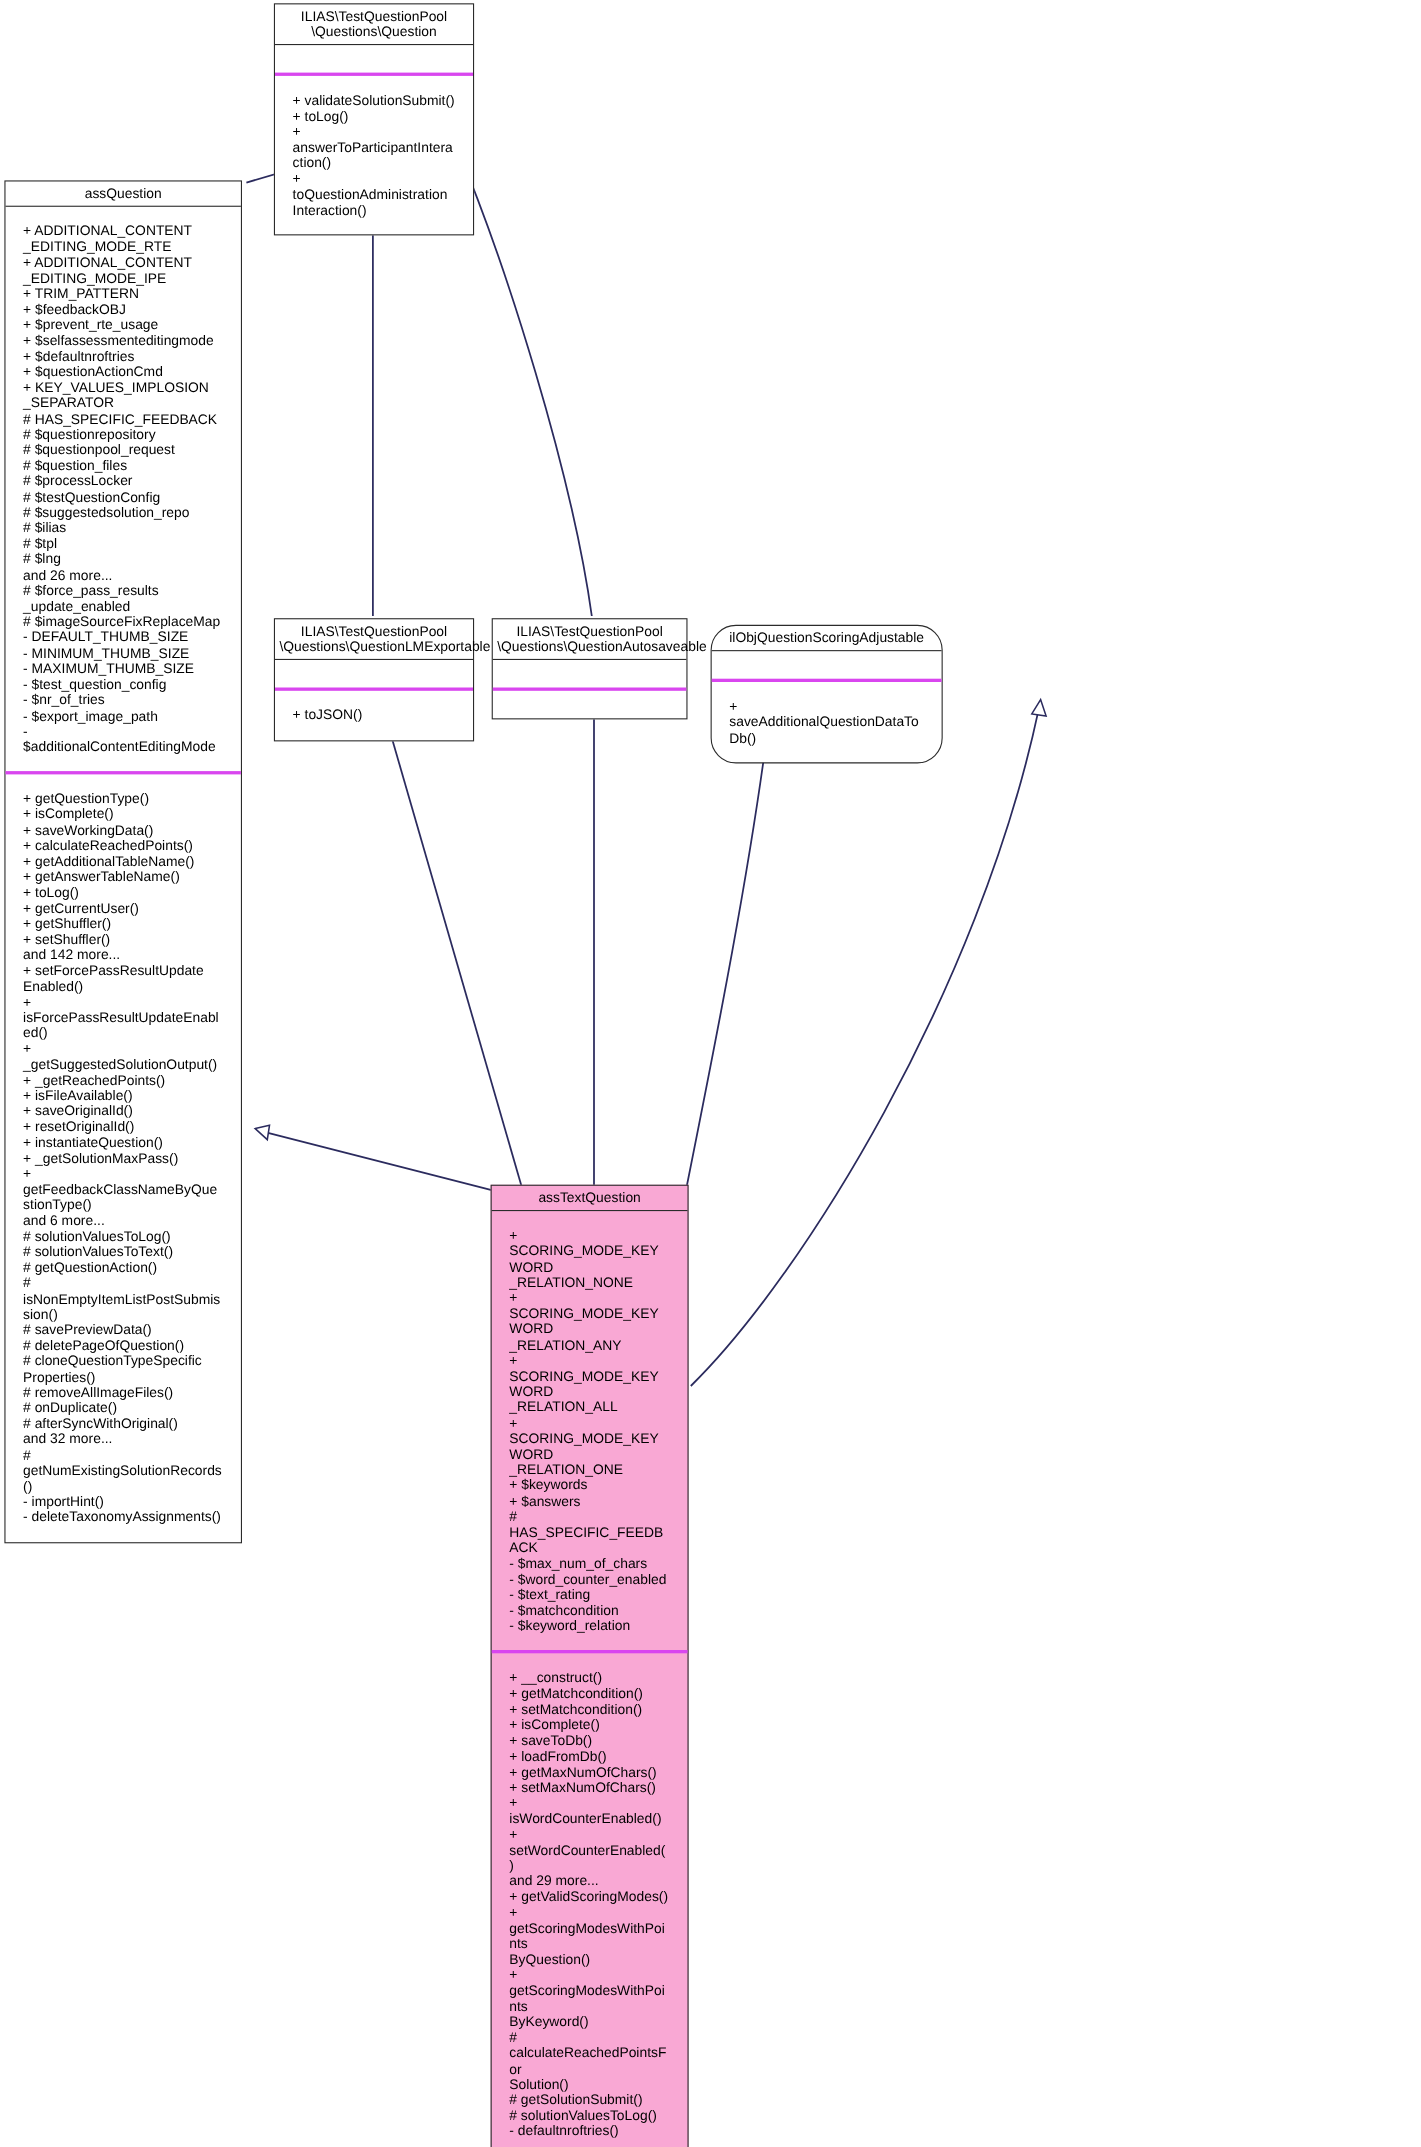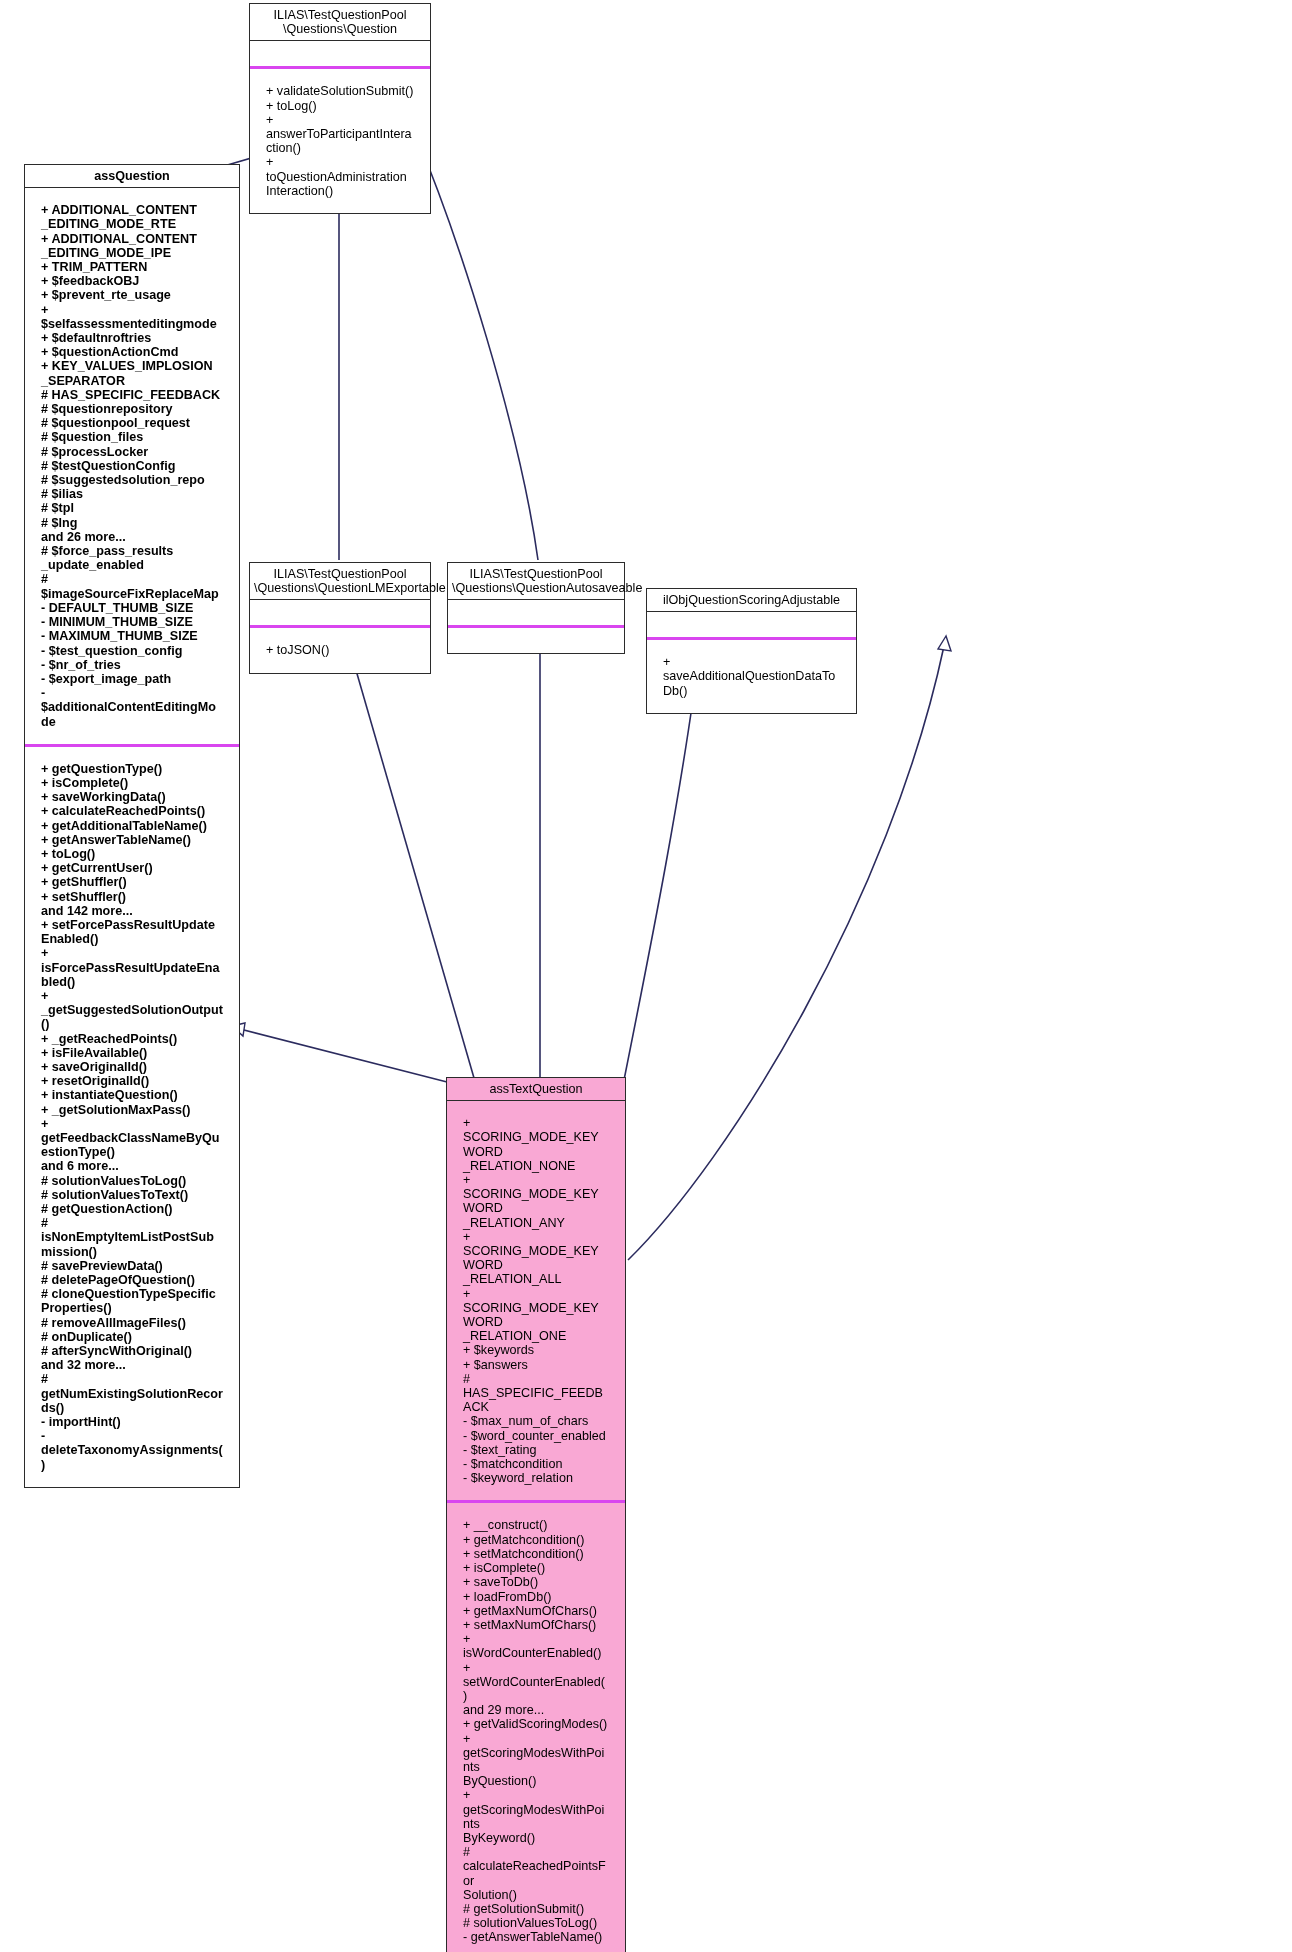--- a/index.html
+++ b/index.html
@@ -127,21 +127,21 @@
       <ul>
         <li>+ validateSolutionSubmit()</li>
         <li>+ toLog()</li>
         <li>+ answerToParticipantInteraction()</li>
         <li>+ toQuestionAdministration</li>
         <li>Interaction()</li>
       </ul>
     </div>
   </div>
 
-  <div class="node" style="left:24px; top:164px; width:216px;font-weight:bold;">
+  <div class="node" style="left:4px; top:164px; width:216px;">
     <div class="title">assQuestion</div>
     <div class="compartment">
       <ul>
         <li>+ ADDITIONAL_CONTENT</li>
         <li>_EDITING_MODE_RTE</li>
         <li>+ ADDITIONAL_CONTENT</li>
         <li>_EDITING_MODE_IPE</li>
         <li>+ TRIM_PATTERN</li>
         <li>+ $feedbackOBJ</li>
         <li>+ $prevent_rte_usage</li>
@@ -228,21 +228,21 @@
     </div>
   </div>
 
   <div class="node" style="left:447px; top:562px; width:178px;">
     <div class="title">ILIAS\TestQuestionPool
 \Questions\QuestionAutosaveable</div>
     <div class="compartment empty"></div>
     <div class="compartment empty"></div>
   </div>
 
-  <div class="node" style="left:646px; top:588px; width:211px;">
+  <div class="node" style="left:646px; top:568px; width:211px;border-radius:23px;">
     <div class="title">ilObjQuestionScoringAdjustable</div>
     <div class="compartment empty"></div>
     <div class="compartment">
       <ul>
         <li>+ saveAdditionalQuestionDataToDb()</li>
       </ul>
     </div>
   </div>
 
 
@@ -283,19 +283,19 @@
         <li class="more">and 29 more...</li>
         <li>+ getValidScoringModes()</li>
         <li>+ getScoringModesWithPoints</li>
         <li>ByQuestion()</li>
         <li>+ getScoringModesWithPoints</li>
         <li>ByKeyword()</li>
         <li># calculateReachedPointsFor</li>
         <li>Solution()</li>
         <li># getSolutionSubmit()</li>
         <li># solutionValuesToLog()</li>
-        <li>- getAnswerTableName()</li>
+        <li>- defaultnroftries()</li>
         <li>- getScoringModeLangVar()</li>
       </ul>
     </div>
   </div>
 
 </div>
 
 </body></html>

